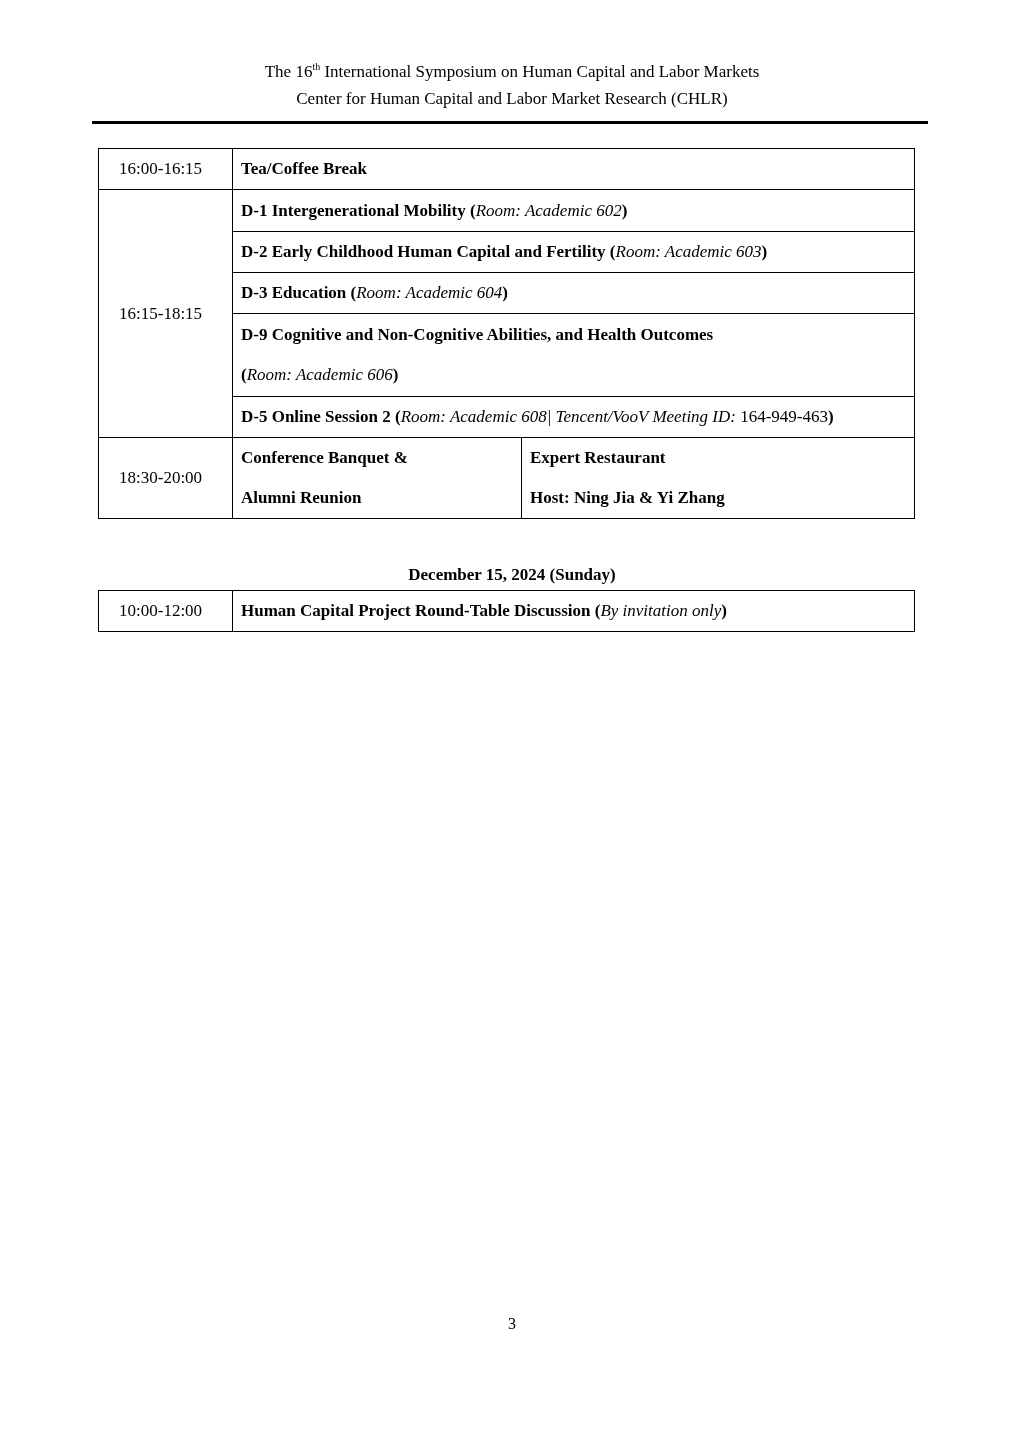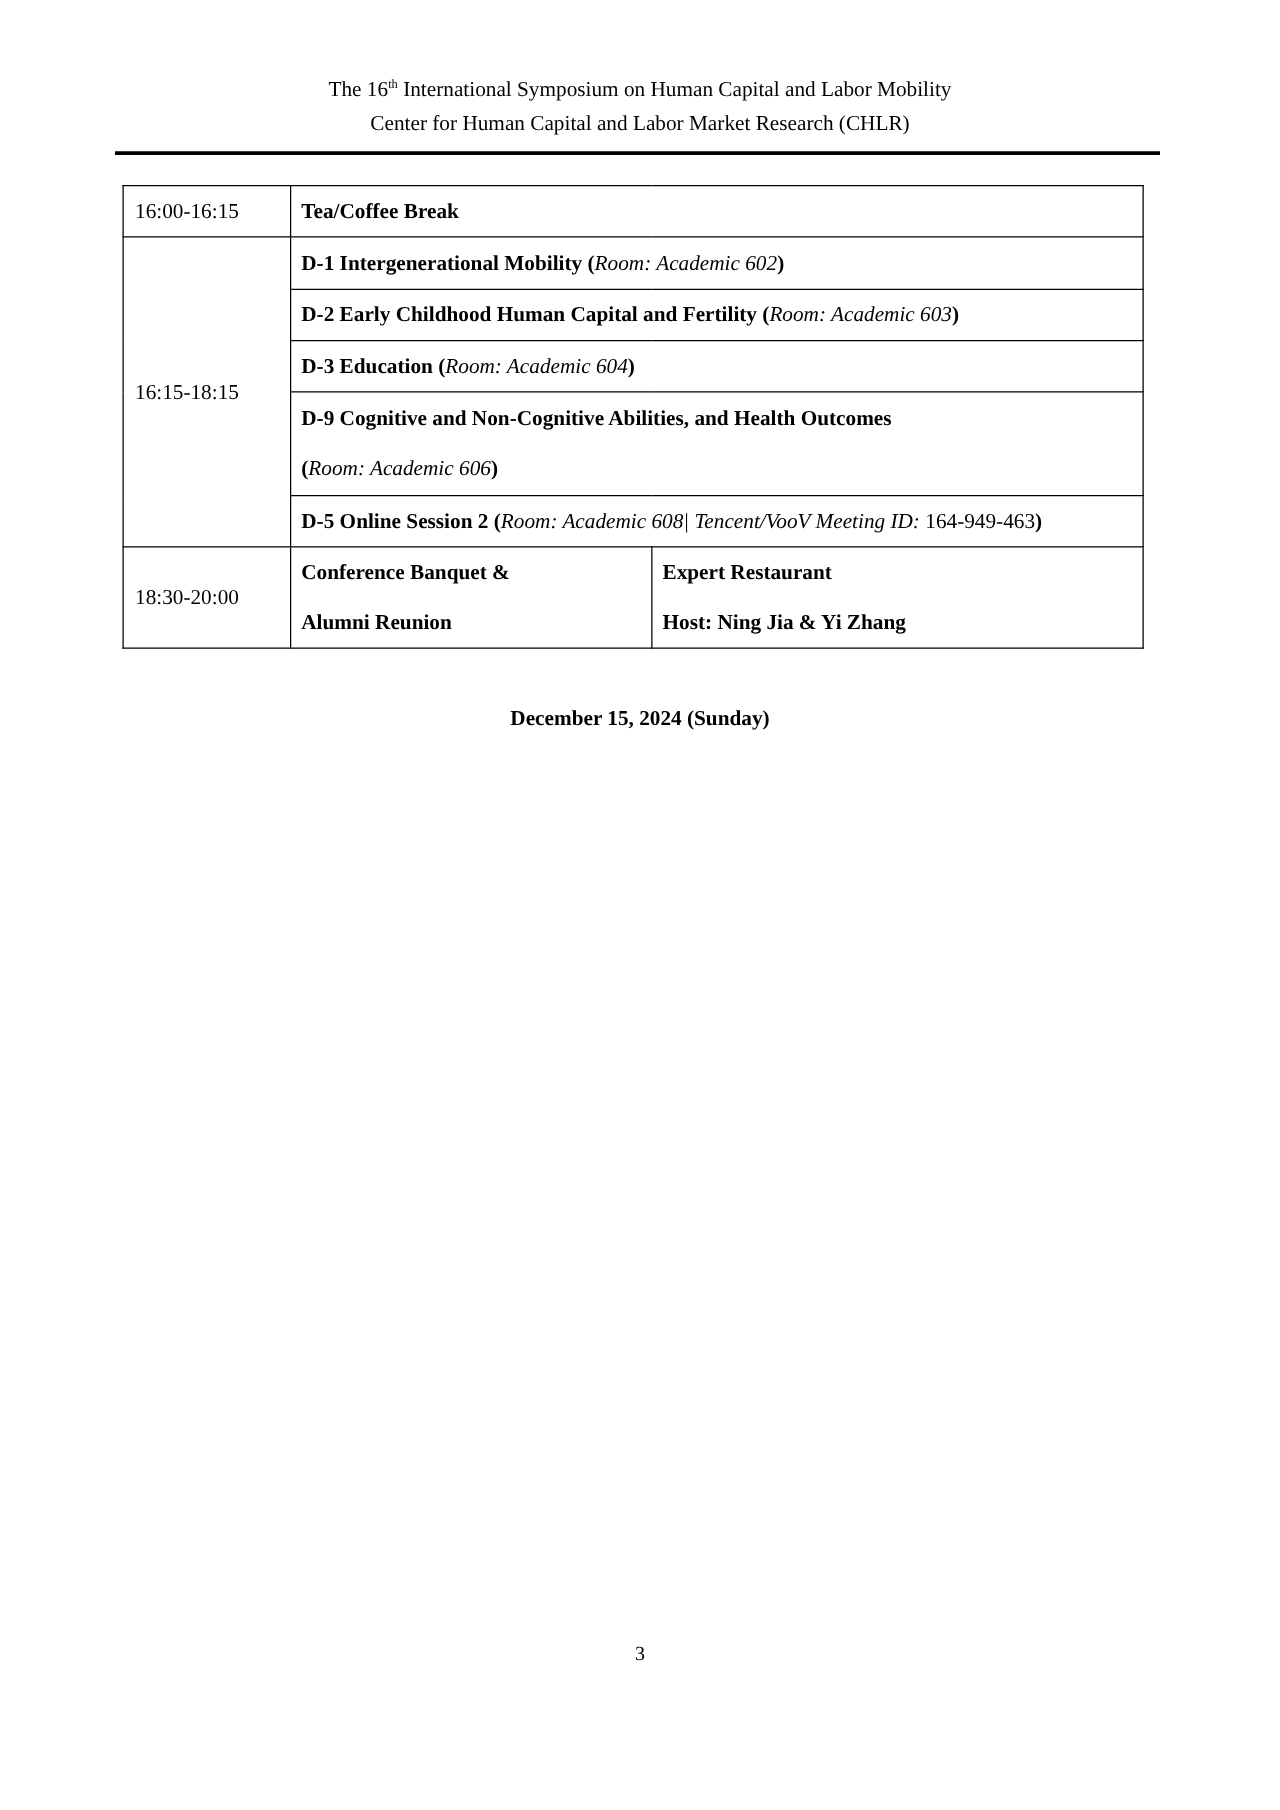--- a/index.html
+++ b/index.html
@@ -16,21 +16,21 @@
   .header { text-align: center; padding-top: 58px; line-height: 27px; }
   .header .title-line { white-space: nowrap; }
   .header sup { font-size: 10px; line-height: 0; }
   .rule { height: 3px; background: #000000; width: 836px; margin: 9px 0 0 92px; }
 
   table { border-collapse: collapse; table-layout: fixed; }
   .sched { margin-left: 98px; width: 816px; }
   .t1 { margin-top: 24px; }
   .t2 { margin-top: 2px; }
   td { border: 1.5px solid #000000; padding: 0 4px 0 8px; vertical-align: middle; overflow: hidden; }
-  td.time-cell { padding-left: 9px; }
+  td.time-cell { padding-left: 20px; }
   .line { line-height: 40px; white-space: nowrap; }
   .seg-b { font-weight: bold; }
   .seg-i { font-style: italic; }
   .seg-r { font-weight: normal; font-style: normal; }
 
   .day2-heading {
     margin-top: 42px;
     margin-bottom: 2px;
     text-align: center;
     font-weight: bold;
@@ -45,21 +45,21 @@
     font-size: 16px;
     line-height: 27px;
   }
 </style>
 </head>
 <body>
 
 <div class="page">
 
   <div class="header">
-    <div class="title-line"><span>The 16</span><sup>th</sup><span> International Symposium on Human Capital and Labor Mobility</span></div>
+    <div class="title-line"><span>The 16</span><sup>th</sup><span> International Symposium on Human Capital and Labor Markets</span></div>
     <div class="title-line">Center for Human Capital and Labor Market Research (CHLR)</div>
   </div>
 
   <div class="rule"></div>
 
   <table class="sched t1">
     <colgroup>
       <col style="width:134px">
       <col style="width:289px">
       <col style="width:393px">
@@ -119,18 +119,26 @@
     </table>
 
   <div class="day2-heading">December 15, 2024 (Sunday)</div>
 
   <table class="sched t2">
     <colgroup>
       <col style="width:134px">
       <col style="width:682px">
     </colgroup>
     <tbody>
+        <tr>
+      <td class="time-cell" style="height:40px">
+            <div class="line"><span class="seg-r">10:00-12:00</span></div>
+          </td>
+      <td>
+            <div class="line"><span class="seg-b">Human Capital Project Round-Table Discussion (</span><span class="seg-i">By invitation only</span><span class="seg-b">)</span></div>
+          </td>
+    </tr>
   </tbody>
     </table>
 
   <div class="page-number">3</div>
 
 </div>
 
 </body></html>

